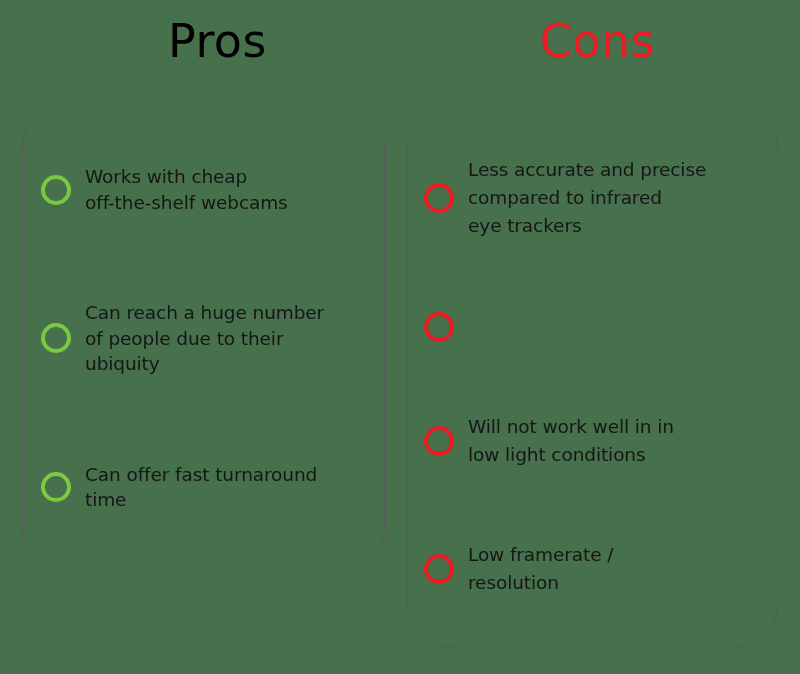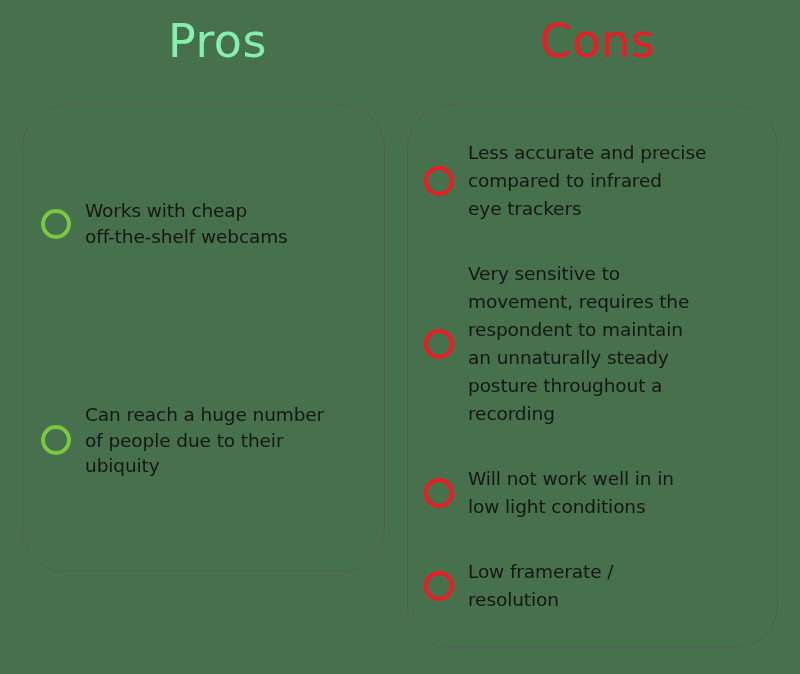--- a/index.html
+++ b/index.html
@@ -44,21 +44,21 @@
     font-weight: 400;
     font-size: 46px;
     line-height: 1;
     letter-spacing: 0.5px;
     margin: 0;
     padding-top: 18px;
     padding-bottom: 0;
     font-family: "DejaVu Sans", "Liberation Sans", sans-serif;
   }
   .heading-pros {
-    color: #86efac;
+    color: #000000;
     padding-left: 18px;
   }
   .heading-cons {
     color: #ed1c24;
     padding-left: 10px;
     text-align: center;
   }
 
   .card {
     position: absolute;
@@ -151,20 +151,25 @@
 off-the-shelf webcams</span>
         </div>
 
         <div class="bullet-row">
           <span class="bullet-marker bullet-green"></span>
           <span class="bullet-text">Can reach a huge number
 of people due to their
 ubiquity</span>
         </div>
 
+        <div class="bullet-row">
+          <span class="bullet-marker bullet-green"></span>
+          <span class="bullet-text">Can offer fast turnaround
+time</span>
+        </div>
 
 
       </div>
     </div>
   </div>
 
   <div class="column column-cons">
     <h1 class="column-heading heading-cons">Cons</h1>
 
     <div class="card">
@@ -172,26 +177,20 @@
 
         <div class="bullet-row">
           <span class="bullet-marker bullet-red"></span>
           <span class="bullet-text">Less accurate and precise
 compared to infrared
 eye trackers</span>
         </div>
 
         <div class="bullet-row">
           <span class="bullet-marker bullet-red"></span>
-          <span class="bullet-text">Very sensitive to
-movement, requires the
-respondent to maintain
-an unnaturally steady
-posture throughout a
-recording</span>
         </div>
 
         <div class="bullet-row">
           <span class="bullet-marker bullet-red"></span>
           <span class="bullet-text">Will not work well in in
 low light conditions</span>
         </div>
 
         <div class="bullet-row">
           <span class="bullet-marker bullet-red"></span>

